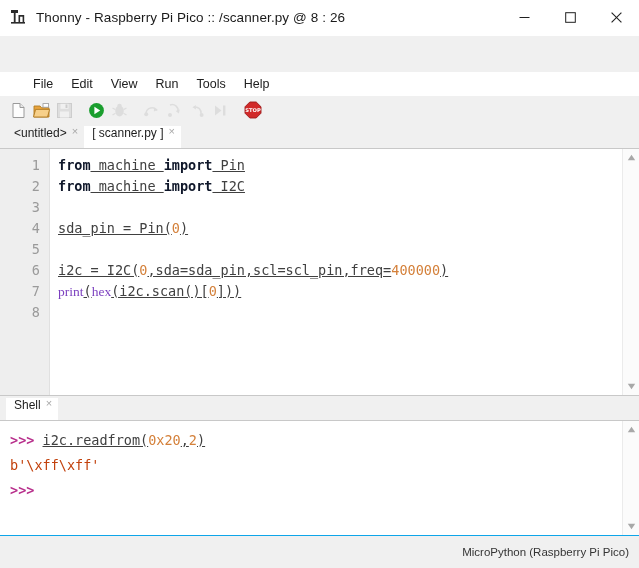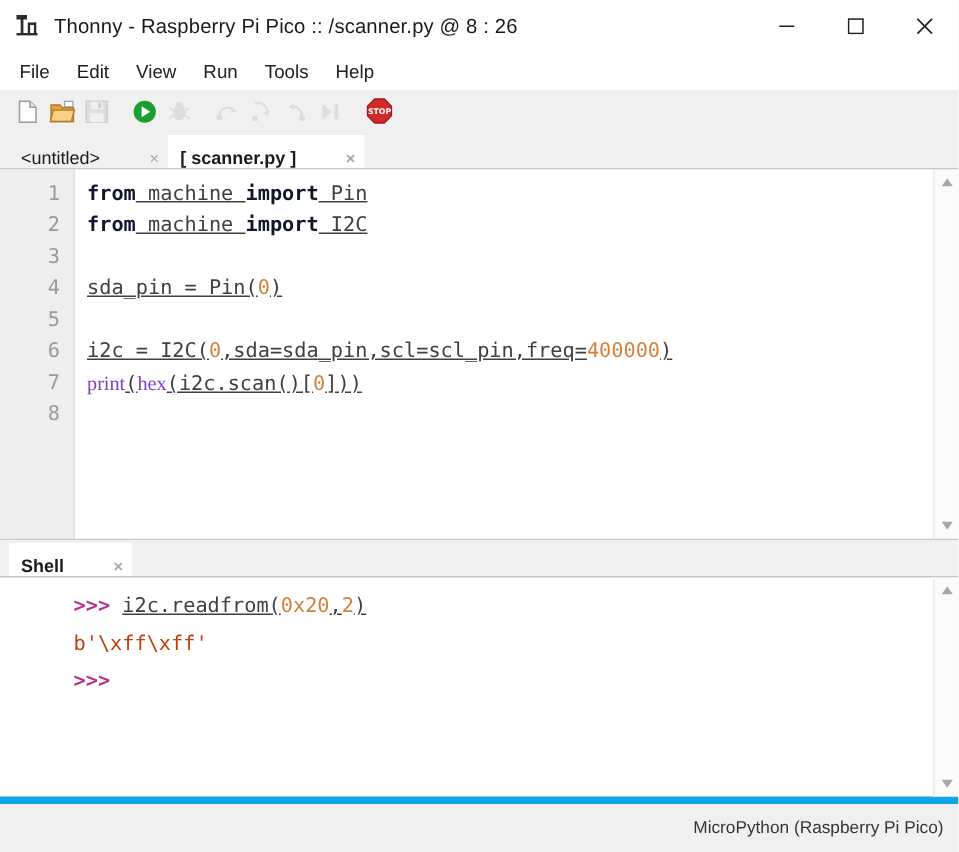--- a/index.html
+++ b/index.html
@@ -48,22 +48,23 @@
     display: flex; align-items: center; justify-content: center;
     color: #202020;
   }
 
   
   .menubar {
     height: 24px;
     background: #ffffff;
     display: flex;
     align-items: center;
-    padding-left: 4px;
-    flex: 0 0 auto;
+    padding-left: 24px;
+    flex: 0 0 auto;
+    margin-top: 36px;
   }
   .menu-item {
     font-size: 12.5px;
     color: #202020;
     padding: 3px 9px;
     white-space: nowrap;
   }
 
   
   .toolbar {
@@ -88,29 +89,28 @@
     height: 24px;
     background: #f0f0f0;
     display: flex;
     align-items: flex-end;
     padding-left: 6px;
     flex: 0 0 auto;
   }
   .tab {
     height: 22px;
     display: flex;
-    align-items: flex-end;
+    align-items: flex-start;
     padding: 0 6px 0 8px;
     font-size: 12px;
     color: #1c1c1c;
     background: #f0f0f0;
     white-space: nowrap;
-    gap: 28px;
-  }
-  .tab.active { background: #ffffff; font-weight: bold; }
+  }
+  .tab.active { background: #ffffff; }
   .tab-close {
     font-size: 11px;
     color: #a8a8a8;
     margin-left: 5px;
     line-height: 1;
   }
 
   
   .editor-wrap {
     flex: 0 0 auto;
@@ -181,23 +181,22 @@
     display: flex;
     align-items: flex-end;
     padding-left: 6px;
     flex: 0 0 auto;
   }
   .shell-wrap {
     flex: 1 1 auto;
     display: flex;
     background: #ffffff;
     border-top: 1px solid #c8c8c8;
-    border-bottom: 5px solid #0ea5e9;
+    border-bottom: 1px solid #0ea5e9;
     min-height: 0;
-    padding-left: 39px;
   }
   .shell-area {
     flex: 1 1 auto;
     padding: 7px 0 0 10px;
     overflow: hidden;
   }
   .shell-line {
     font-family: "DejaVu Sans Mono", monospace;
     font-size: 13.5px;
     line-height: 25px;

